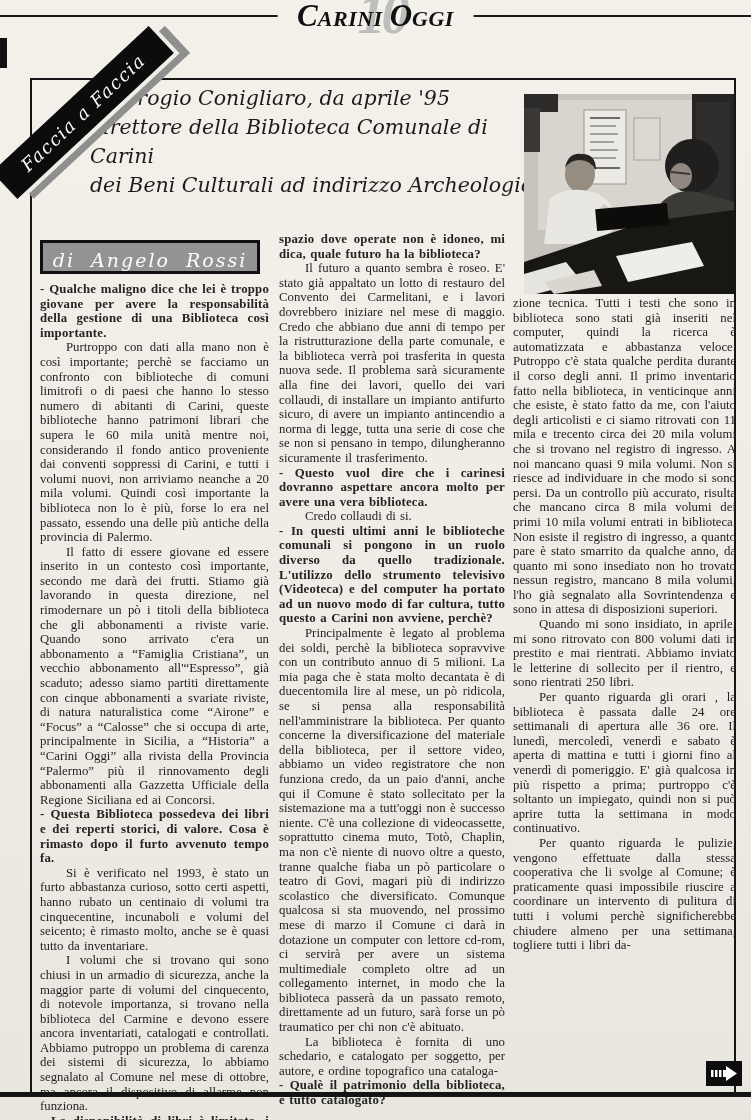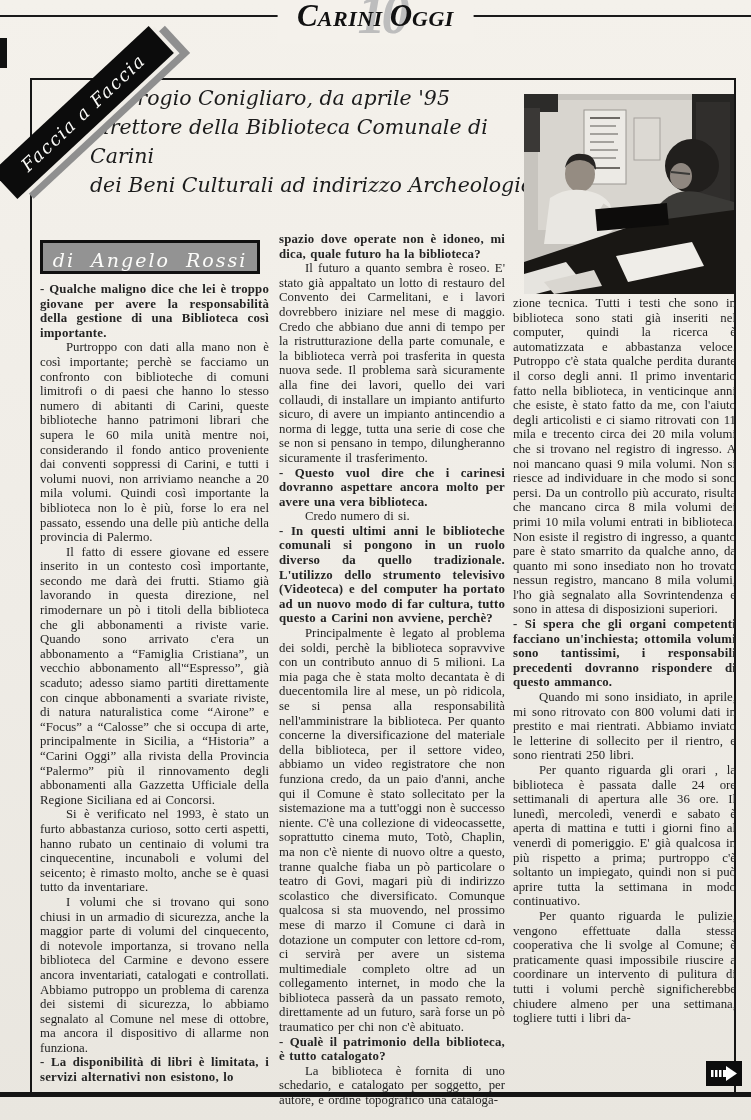--- a/index.html
+++ b/index.html
@@ -147,40 +147,40 @@
     </div>
 
     <div class="col col-1">
       <div class="byline">
         <span class="byline-label">di  Angelo Rossi</span>
       </div>
       <div>
           <div class="para question">- Qualche maligno dice che lei è  troppo giovane per avere la responsabilità della gestione di una Biblioteca così importante.</div>
           <div class="para answer">Purtroppo con dati alla mano non è così importante;  perchè se facciamo un confronto con biblioteche di comuni limitrofi o di paesi che hanno lo stesso numero di abitanti di Carini, queste biblioteche hanno patrimoni librari che supera le 60 mila unità mentre noi, considerando il fondo antico proveniente dai conventi soppressi di Carini, e tutti i volumi nuovi, non arriviamo neanche a 20 mila volumi. Quindi così importante la biblioteca non lo è più, forse lo era nel passato, essendo una delle più antiche della provincia di Palermo.</div>
           <div class="para answer">Il fatto di essere giovane ed essere inserito in un contesto così importante, secondo me darà dei frutti. Stiamo già lavorando in questa direzione, nel rimodernare un pò i titoli della biblioteca che gli abbonamenti  a riviste varie. Quando sono arrivato c'era un abbonamento a “Famiglia Cristiana”, un vecchio abbonamento all'“Espresso”, già scaduto; adesso siamo partiti direttamente con cinque abbonamenti a svariate riviste, di natura naturalistica come “Airone” e “Focus” a “Calosse” che si occupa di arte, principalmente in Sicilia, a “Historia” a “Carini Oggi” alla rivista della Provincia “Palermo” più il rinnovamento degli abbonamenti alla Gazzetta Ufficiale della Regione Siciliana ed ai Concorsi.</div>
+          <div class="para question">- Questa Biblioteca possedeva dei  libri e dei reperti storici, di valore. Cosa è rimasto dopo il furto avvenuto tempo fa.</div>
           <div class="para answer">Si è verificato nel 1993, è stato un furto abbastanza curioso, sotto certi aspetti, hanno rubato un centinaio di volumi tra cinquecentine, incunaboli e volumi del seicento; è rimasto molto,  anche se è quasi tutto da inventariare.</div>
           <div class="para answer">I volumi che si trovano qui sono chiusi in un armadio di sicurezza, anche la maggior parte di volumi del cinquecento, di notevole importanza, si trovano nella biblioteca del Carmine e devono essere ancora inventariati, catalogati e controllati. Abbiamo putroppo un problema di carenza dei sistemi di sicurezza, lo abbiamo segnalato al Comune nel mese di ottobre, ma ancora il dispositivo di allarme non funziona.</div>
           <div class="para question">- La disponibilità di libri è limitata, i servizi alternativi non esistono, lo</div>
         </div>
     </div>
 
     <div class="col col-2">
         <div class="para question-cont">spazio dove operate non è idoneo, mi dica, quale futuro ha la biblioteca?</div>
         <div class="para answer">Il futuro a quanto sembra è roseo. E' stato già appaltato un lotto di restauro del Convento dei Carmelitani, e i lavori dovrebbero iniziare nel mese di maggio. Credo che abbiano due anni di tempo per la ristrutturazione della parte comunale, e la biblioteca verrà poi trasferita in questa nuova sede.  Il problema sarà sicuramente alla fine dei lavori, quello dei vari collaudi, di installare un impianto antifurto sicuro, di avere un impianto antincendio a norma di legge, tutta una serie di cose che se non si pensano in tempo, dilungheranno sicuramente il trasferimento.</div>
         <div class="para question">- Questo vuol dire che i carinesi dovranno aspettare ancora molto per avere una vera biblioteca.</div>
-        <div class="para answer">Credo numero di si.</div>
+        <div class="para answer">Credo collaudi di si.</div>
         <div class="para question">- In questi ultimi anni le biblioteche comunali si pongono in  un ruolo diverso da quello tradizionale.  L'utilizzo dello strumento televisivo (Videoteca)  e del computer ha portato ad un nuovo modo di far cultura,  tutto questo a Carini non avviene, perchè?</div>
         <div class="para answer">Principalmente è legato al problema dei soldi, perchè la biblioteca sopravvive con un contributo annuo di 5 milioni. La mia paga che è stata molto decantata è di duecentomila lire al mese, un pò ridicola, se si pensa alla responsabilità nell'amministrare la biblioteca. Per quanto concerne la diversificazione del materiale della biblioteca, per il settore video, abbiamo un video registratore che non funziona credo, da un paio d'anni, anche qui il Comune è stato sollecitato per la sistemazione ma a tutt'oggi non è successo niente. C'è una collezione di videocassette, soprattutto cinema muto, Totò, Chaplin, ma non c'è niente di nuovo oltre a questo, tranne qualche fiaba un pò particolare o teatro di Govi, magari più di indirizzo scolastico che diversificato. Comunque qualcosa si sta muovendo, nel prossimo mese di marzo il Comune ci darà in dotazione un computer con lettore cd-rom,  ci servirà per avere un sistema multimediale completo oltre ad  un collegamento internet, in modo che la biblioteca passerà da un passato remoto, direttamente ad un futuro, sarà forse un pò traumatico per chi non c'è abituato.</div>
+        <div class="para answer">La biblioteca è fornita di uno schedario, e catalogato per soggetto, per autore, e ordine topografico una cataloga-</div>
         <div class="para question">- Qualè il  patrimonio della biblioteca,  è tutto catalogato?</div>
-        <div class="para answer">La biblioteca è fornita di uno schedario, e catalogato per soggetto, per autore, e ordine topografico una cataloga-</div>
       </div>
 
     <div class="col col-3">
         <div class="para answer-cont">zione tecnica. Tutti i testi che sono in biblioteca sono stati già inseriti nel computer, quindi la ricerca è automatizzata e abbastanza veloce. Putroppo c'è stata qualche perdita durante il corso degli anni. Il primo inventario fatto nella biblioteca, in venticinque anni che esiste, è stato fatto da me, con l'aiuto degli articolisti e ci siamo ritrovati con 11 mila e trecento circa dei 20 mila volumi che si trovano nel registro di ingresso. A noi mancano quasi 9 mila volumi. Non si riesce ad individuare in che modo si sono persi. Da un controllo più accurato, risulta che mancano circa 8 mila volumi dei primi 10 mila volumi entrati in biblioteca. Non esiste  il registro di ingresso, a quanto pare è stato smarrito da qualche anno, da quanto mi sono insediato non ho trovato nessun registro, mancano 8 mila volumi,  l'ho già segnalato alla Sovrintendenza e sono in attesa di disposizioni superiori.</div>
-        <div class="para question">- Si spera che gli organi competenti facciano un'inchiesta; ottomila volumi sono tantissimi, i responsabili precedenti dovranno rispondere di questo ammanco.</div>
         <div class="para answer">Quando mi sono insidiato, in aprile, mi sono ritrovato con 800 volumi dati in prestito e mai rientrati. Abbiamo inviato le letterine di sollecito per il rientro, e sono rientrati 250 libri.</div>
         <div class="para answer">Per quanto riguarda gli orari , la biblioteca è passata dalle 24 ore settimanali di apertura alle 36 ore. Il lunedì, mercoledì, venerdì e sabato è aperta di mattina e tutti i giorni fino al venerdì di pomeriggio. E' già qualcosa in più rispetto a prima; purtroppo c'è soltanto un impiegato, quindi non si può aprire tutta la settimana in modo continuativo.</div>
         <div class="para answer">Per quanto riguarda le pulizie, vengono effettuate dalla stessa cooperativa che li svolge al Comune; è praticamente quasi impossibile riuscire a coordinare un intervento di pulitura di tutti i volumi perchè significherebbe chiudere almeno per una settimana, togliere tutti i libri da-</div>
       </div>
 
   </div>
 
   <div class="cont-arrow">
     <svg width="26" height="15" viewBox="0 0 26 15">
       <rect x="0" y="4" width="2.5" height="7" fill="#fff"></rect>

